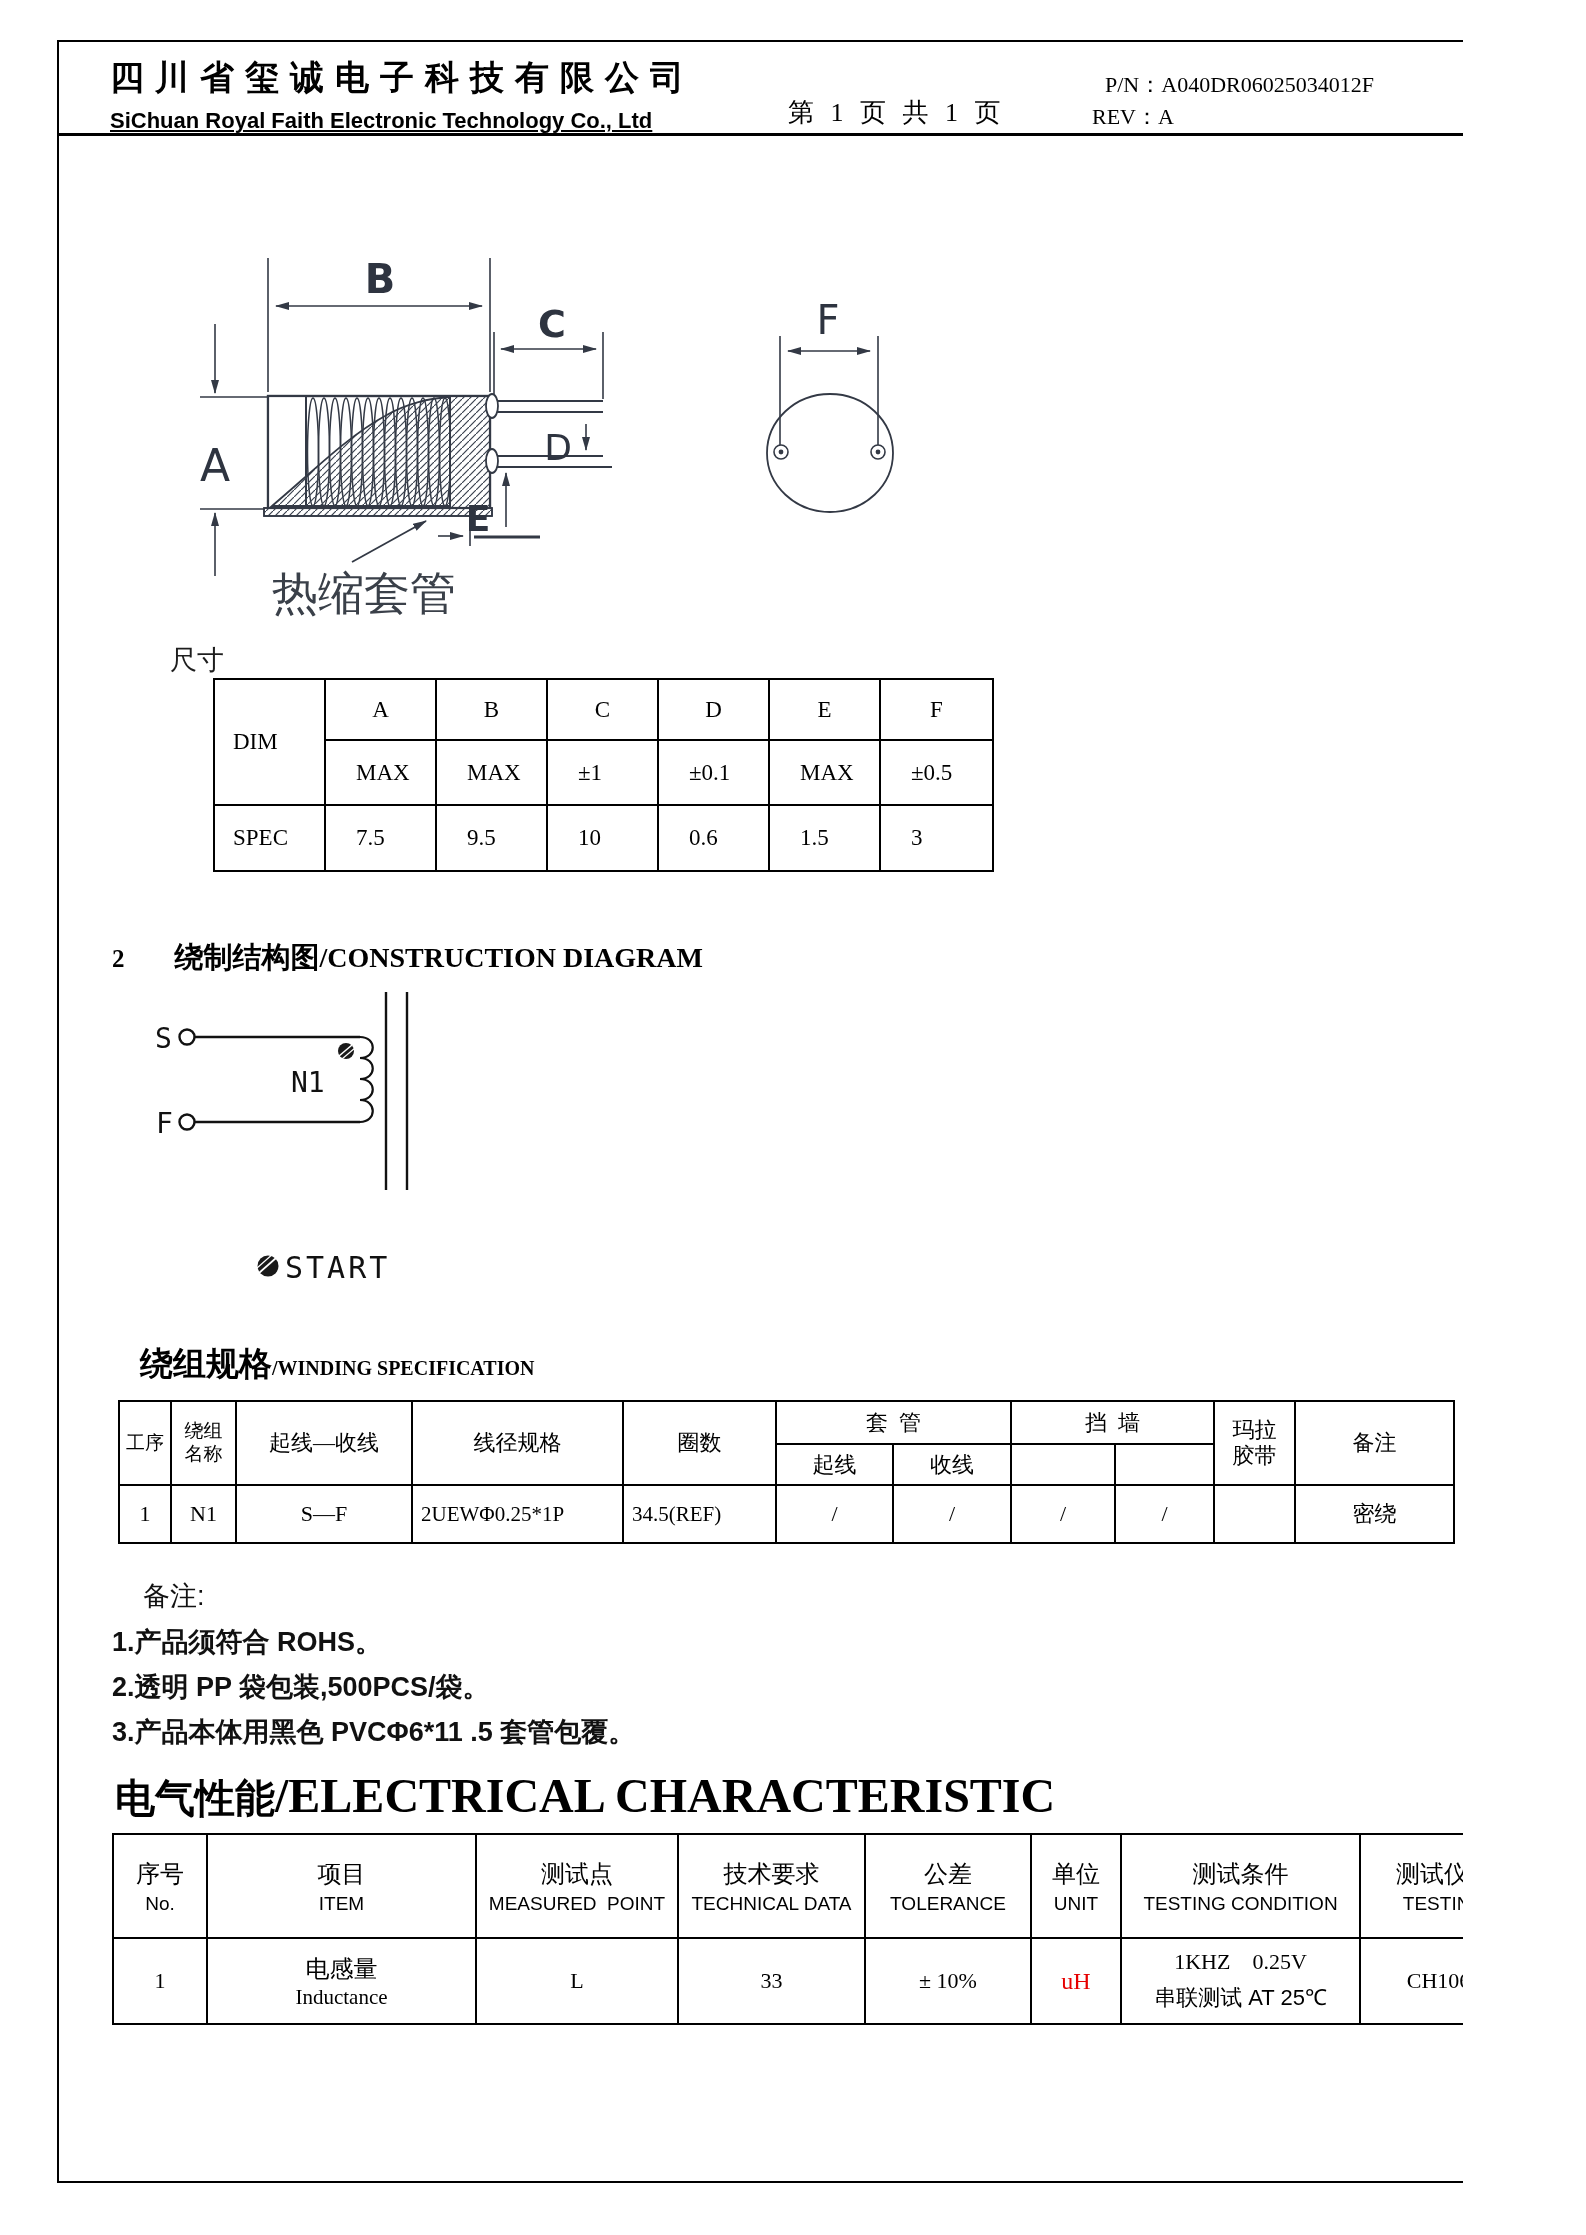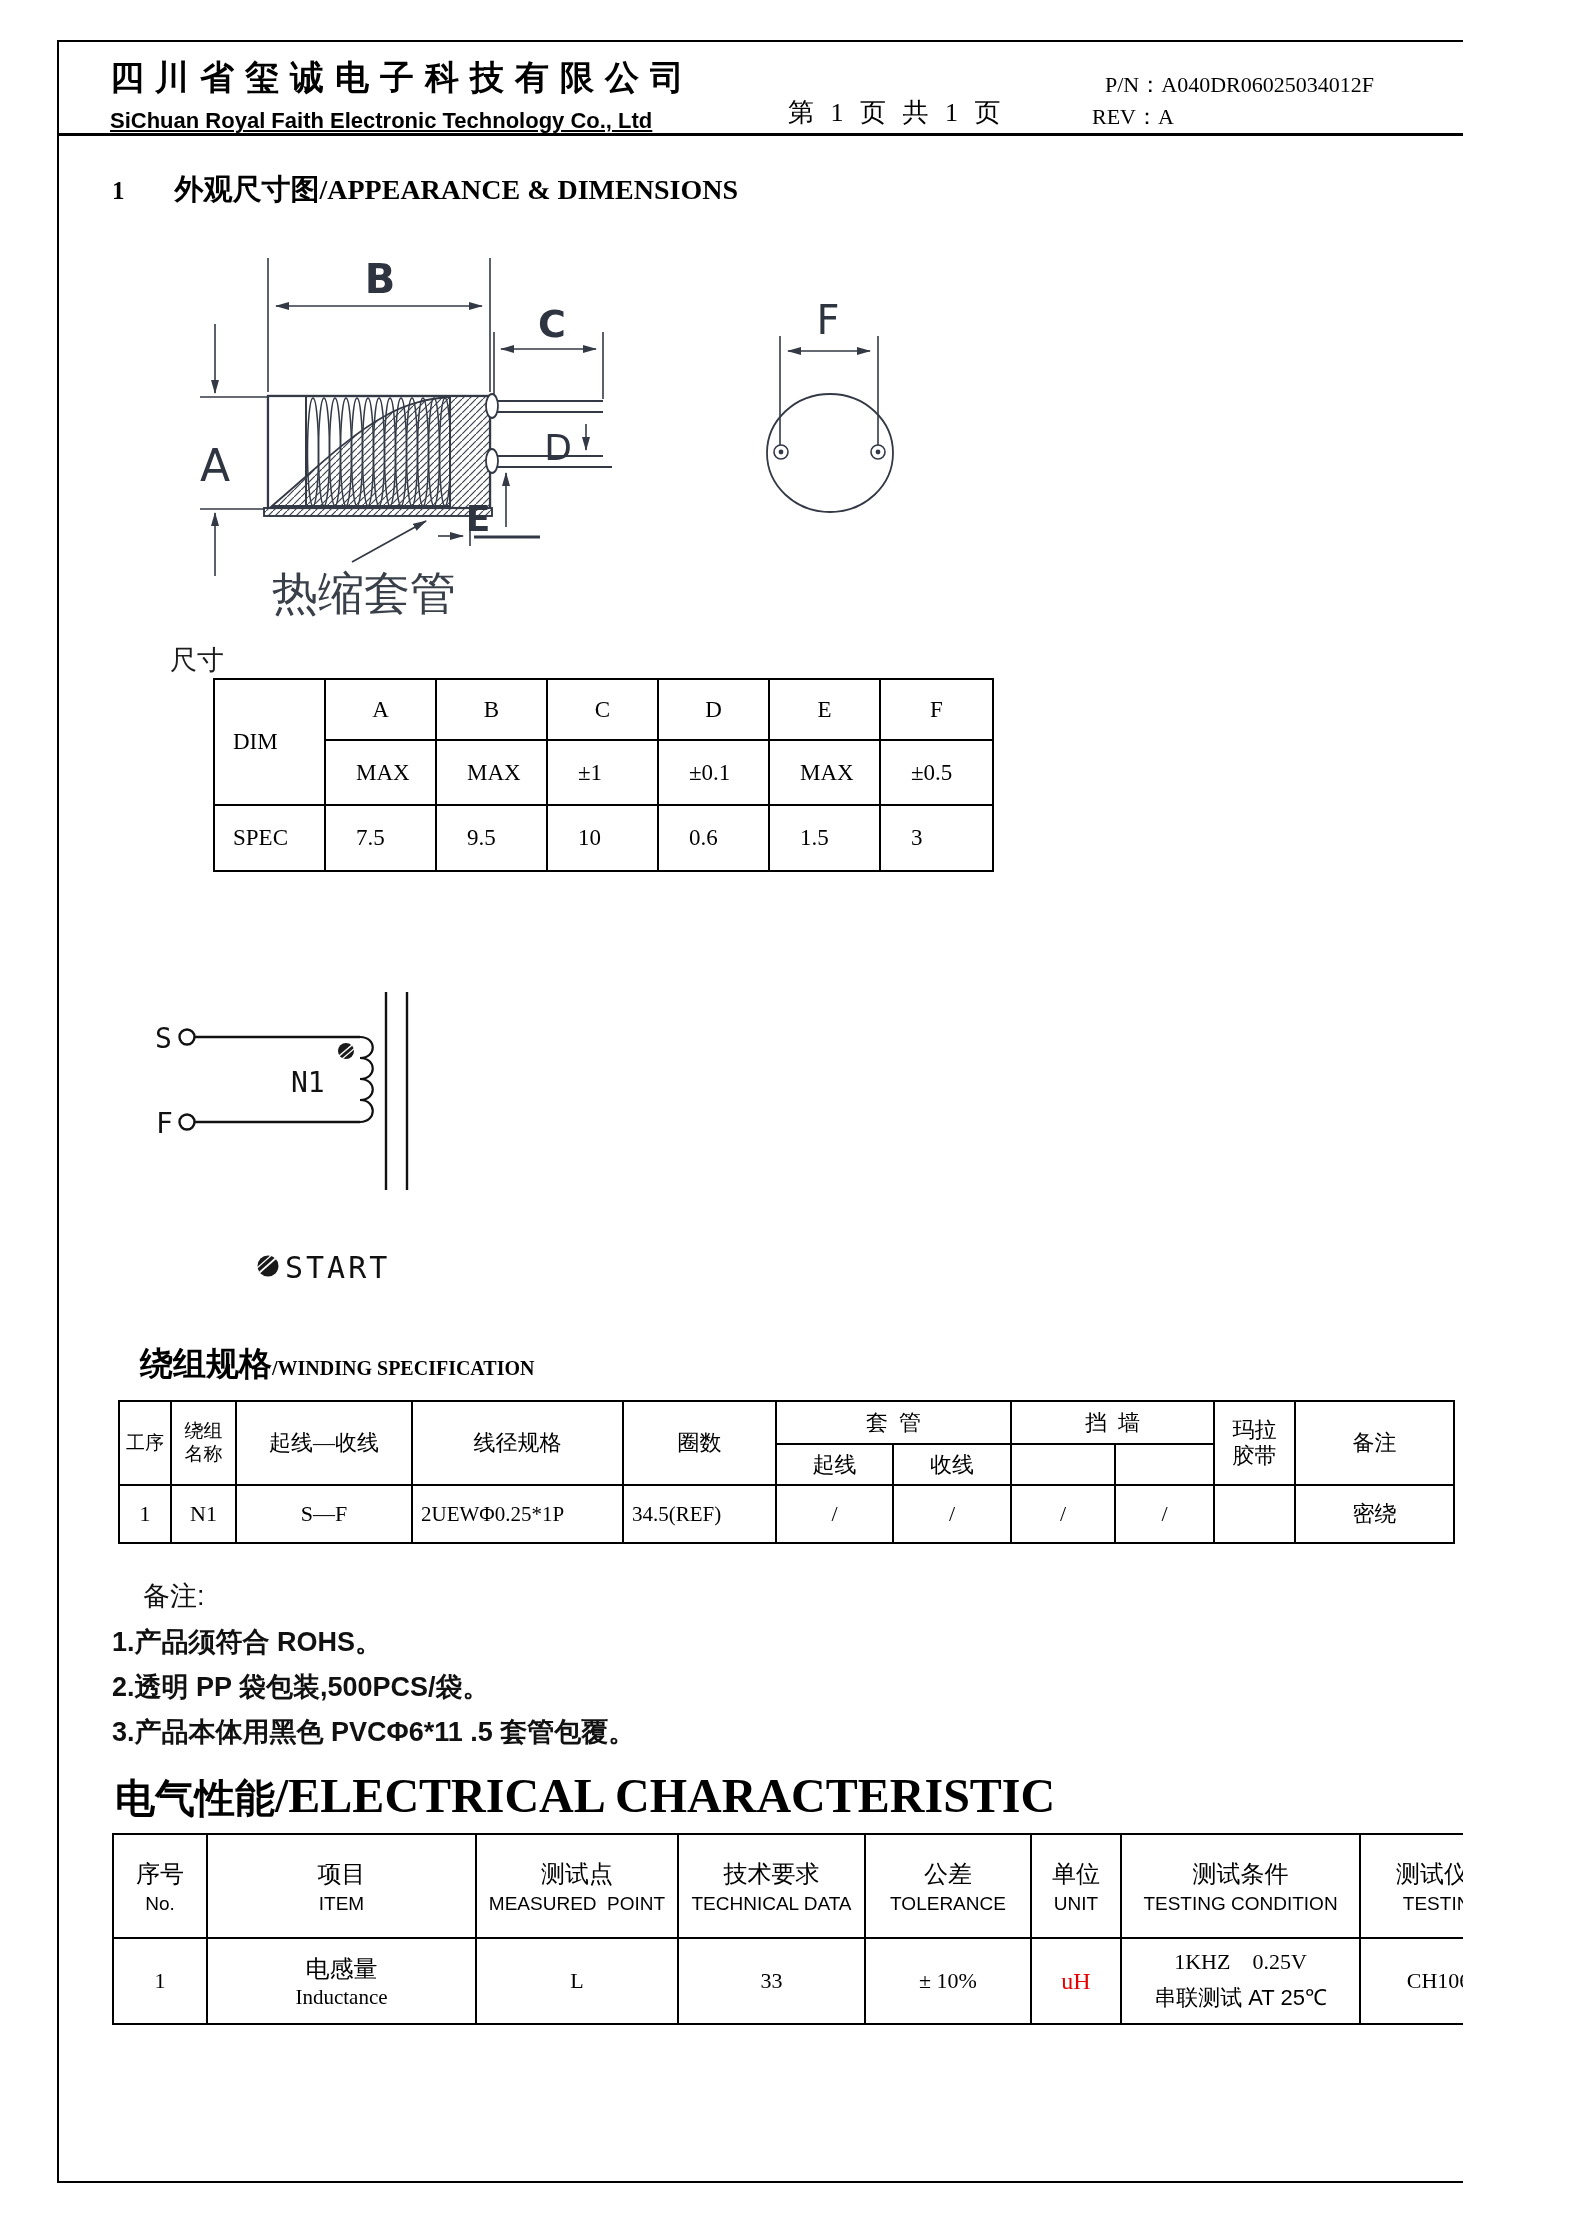--- a/index.html
+++ b/index.html
@@ -72,25 +72,20 @@
 
   <div class="abs frame"></div>
   <div class="abs hline"></div>
 
   <div class="abs company-cn">四川省玺诚电子科技有限公司</div>
   <div class="abs company-en">SiChuan Royal Faith Electronic Technology Co., Ltd</div>
   <div class="abs page-info">第 1 页 共 1 页</div>
   <div class="abs pn-line"><span>P/N：</span><span>A040DR06025034012F</span></div>
   <div class="abs rev-line"><span>REV：</span><span>A</span></div>
 
-  <div class="abs sec-head" style="left:112px; top:170px;">
-    <span class="sec-num">1</span>
-    <span style="display:inline-block; width:42px;"></span>
-    <span class="sec-cn">外观尺寸图</span><span class="sec-en">/APPEARANCE &amp; DIMENSIONS</span>
-  </div>
 
   <svg class="abs" style="left:180px; top:240px;" width="720" height="380" viewBox="180 240 720 380">
     <defs>
       <marker id="ah" markerWidth="15" markerHeight="10" refX="13" refY="4" orient="auto-start-reverse" markerUnits="userSpaceOnUse">
         <path d="M0,0 L14,4 L0,8 Z" fill="#333945"></path>
       </marker>
       <pattern id="hch" patternUnits="userSpaceOnUse" width="7" height="7">
         <path d="M-1,8 L8,-1" stroke="#3a424f" stroke-width="1.2"></path>
       </pattern>
     </defs>
@@ -217,20 +212,25 @@
       <td class="pl30">7.5</td>
       <td class="pl30">9.5</td>
       <td class="pl30">10</td>
       <td class="pl30">0.6</td>
       <td class="pl30">1.5</td>
       <td class="pl30">3</td>
     </tr>
   </tbody>
     </table>
 
+  <div class="abs sec-head" style="left:112px; top:938px;">
+    <span class="sec-num">2</span>
+    <span style="display:inline-block; width:42px;"></span>
+    <span class="sec-cn">绕制结构图</span><span class="sec-en">/CONSTRUCTION DIAGRAM</span>
+  </div>
 
   <svg class="abs" style="left:145px; top:985px;" width="280" height="310" viewBox="145 985 280 310">
     <g stroke="#111111" stroke-width="2.4" fill="none">
       <line x1="386" y1="992" x2="386" y2="1190"></line>
       <line x1="407" y1="992" x2="407" y2="1190"></line>
       <circle cx="187" cy="1037" r="7.5" fill="#ffffff"></circle>
       <circle cx="187" cy="1122" r="7.5" fill="#ffffff"></circle>
       <line x1="195" y1="1037" x2="360" y2="1037"></line>
       <line x1="195" y1="1122" x2="360" y2="1122"></line>
       <path d="M360,1037 C377,1037 377,1058 360,1058 C377,1058 377,1079 360,1079 C377,1079 377,1100 360,1100 C377,1100 377,1122 360,1122" stroke-width="2.2"></path>

